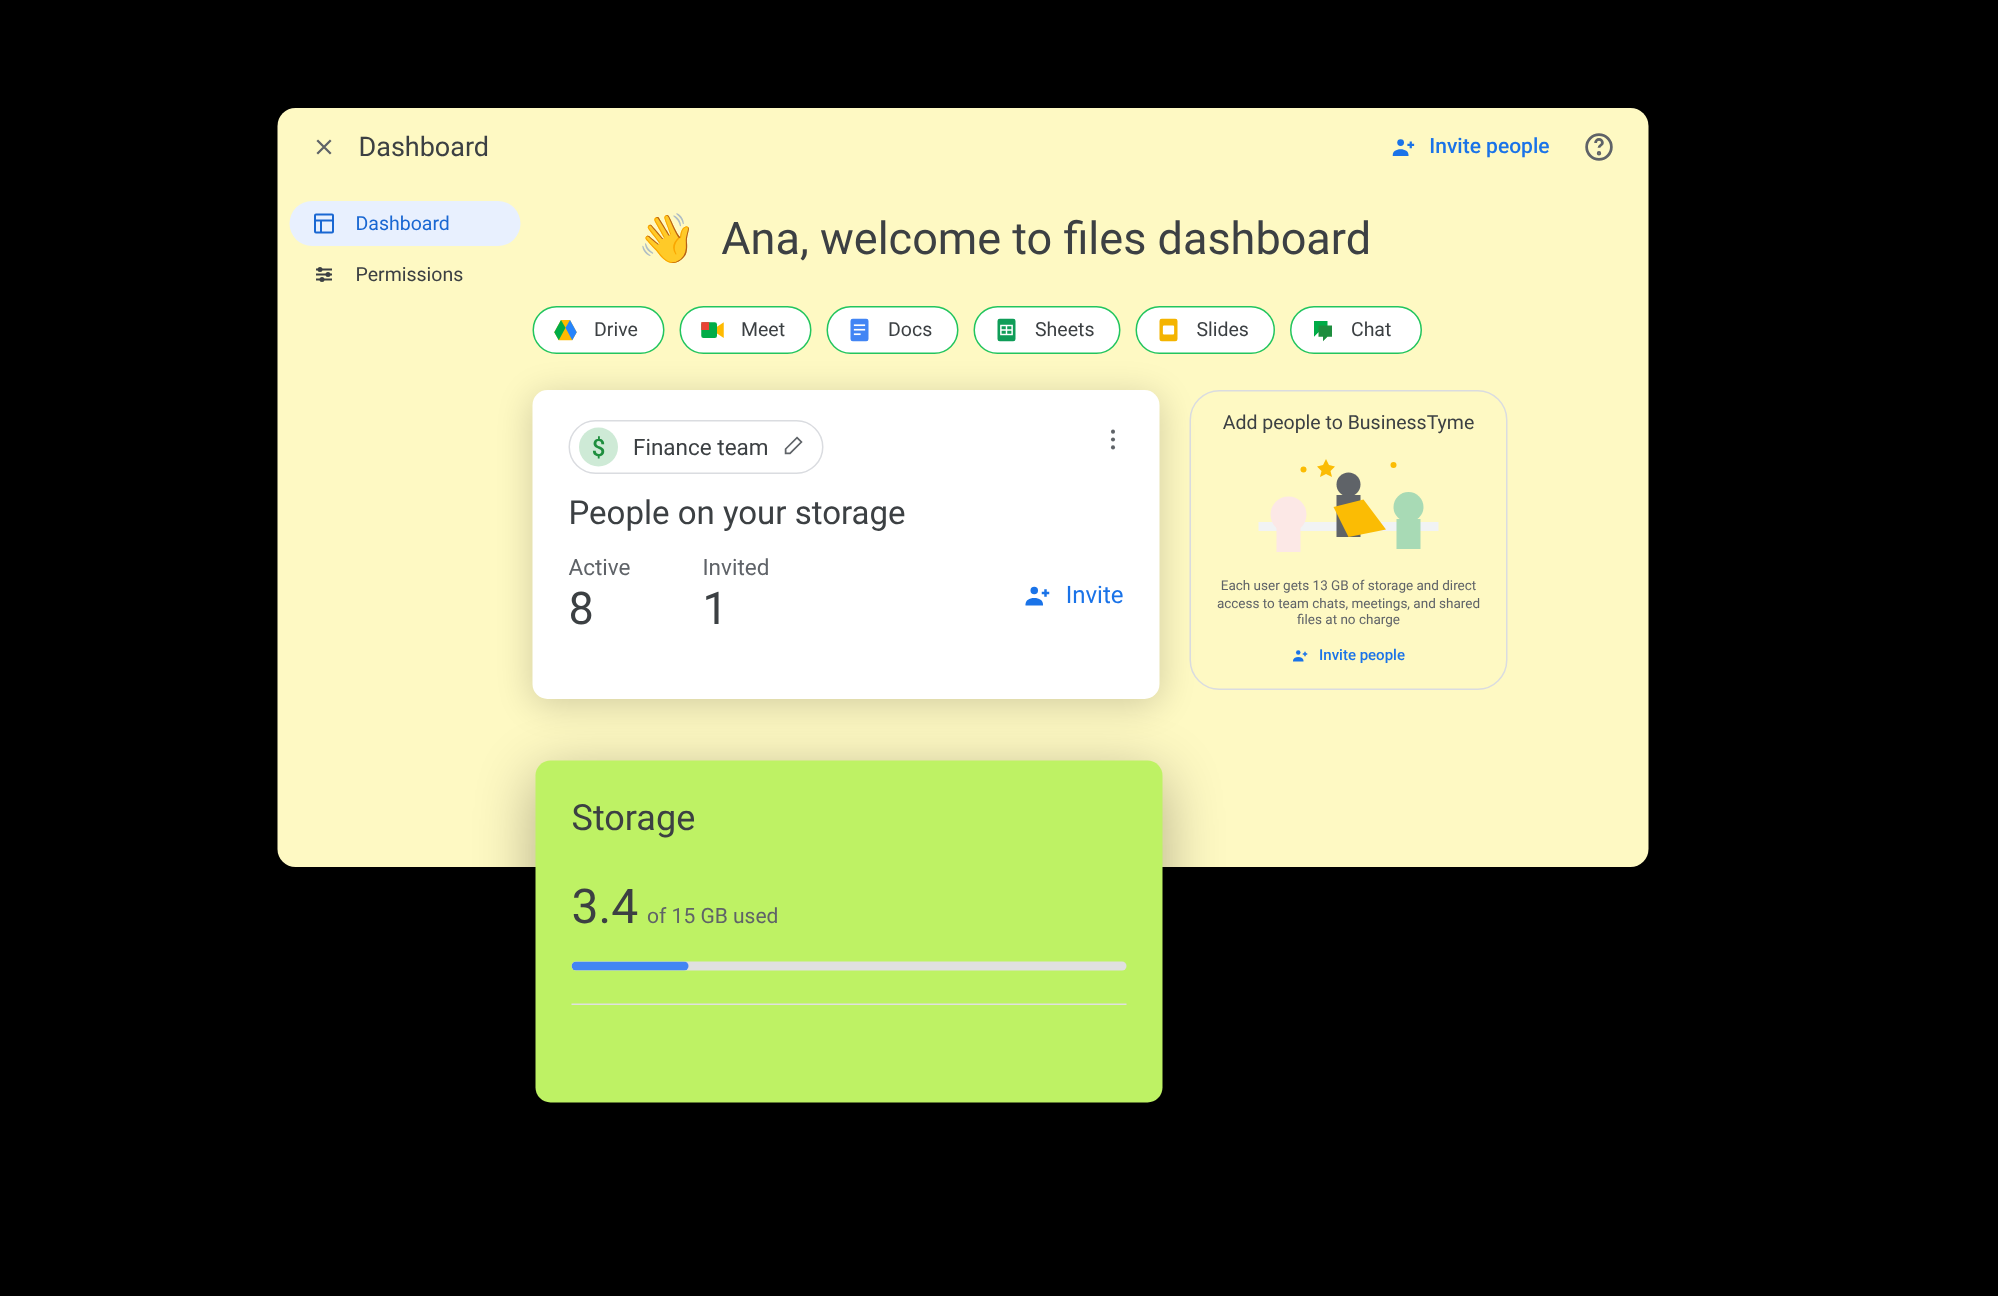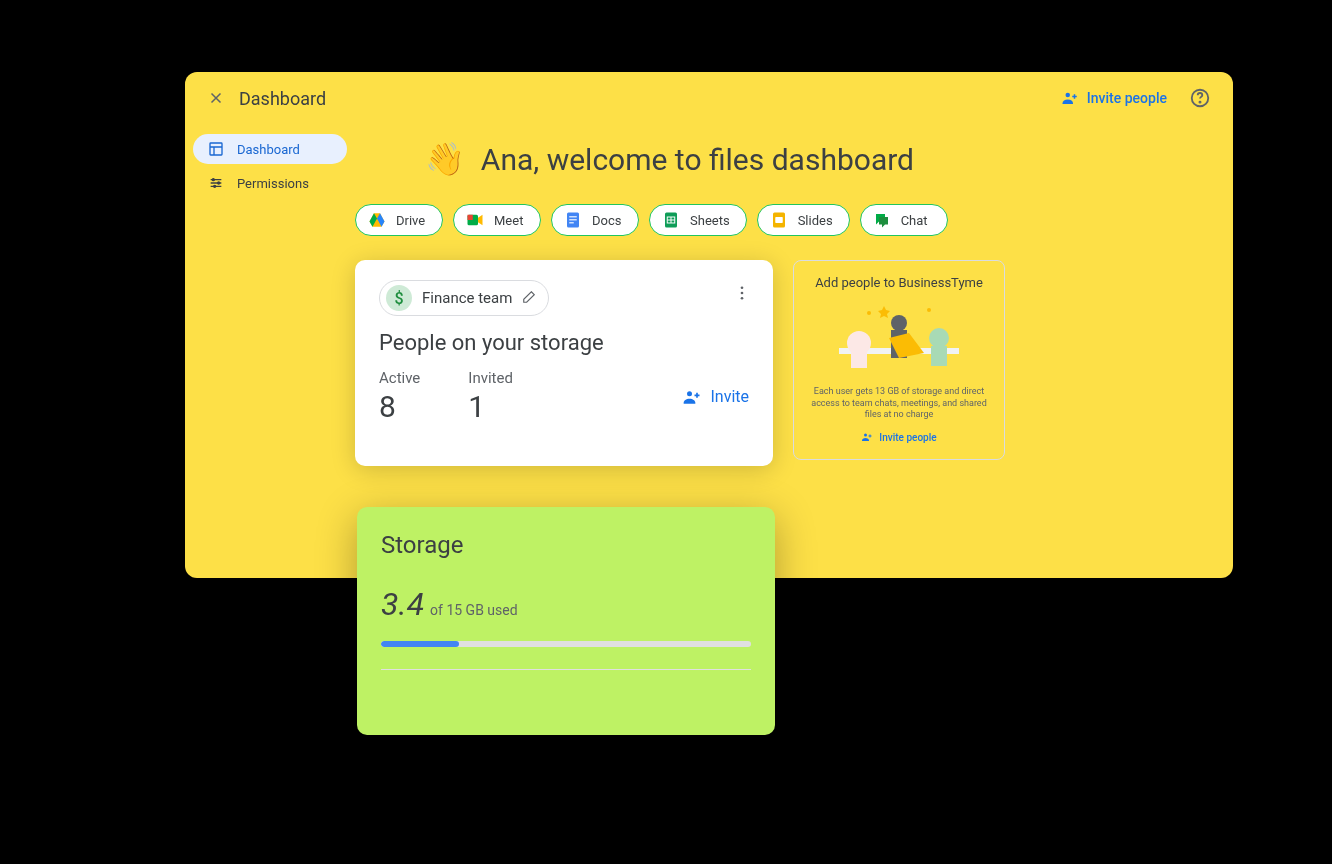--- a/index.html
+++ b/index.html
@@ -7,23 +7,23 @@
       background: #000;
       width: 1332px;
       height: 864px;
       position: relative;
       overflow: hidden;
     }
     .window {
       position: absolute;
       left: 185px;
       top: 72px;
-      width: 1048px;
+      width: 914px;
       height: 506px;
-      background: #fde047;
+      background: #fef9c3;
       border-radius: 12px;
       box-shadow: 0 20px 60px rgba(0,0,0,0.4);
       overflow: visible;
     }
     .topbar {
       display: flex;
       align-items: center;
       padding: 12px 22px;
       height: 52px;
     }
@@ -211,21 +211,21 @@
       gap: 8px;
       color: #1a73e8;
       font-size: 16px;
       font-weight: 400;
       cursor: pointer;
     }
     .promo-card {
       width: 212px;
       height: 200px;
       border: 1px solid #dadce0;
-      border-radius: 8px;
+      border-radius: 20px;
       padding: 14px 10px 10px 10px;
       box-shadow: none;
       text-align: center;
     }
     .promo-title {
       font-size: 13px;
       color: #3c4043;
       margin-bottom: 8px;
     }
     .promo-illustration {
@@ -267,21 +267,20 @@
     }
     .storage-usage {
       display: flex;
       align-items: baseline;
       gap: 6px;
       margin-top: 26px;
     }
     .storage-used {
       font-size: 32px;
       color: #3c4043;
-      font-style: italic;
     }
     .storage-of {
       font-size: 14px;
       color: #5f6368;
     }
     .progress-bar {
       width: 100%;
       height: 6px;
       background: #e0e0e0;
       border-radius: 3px;

